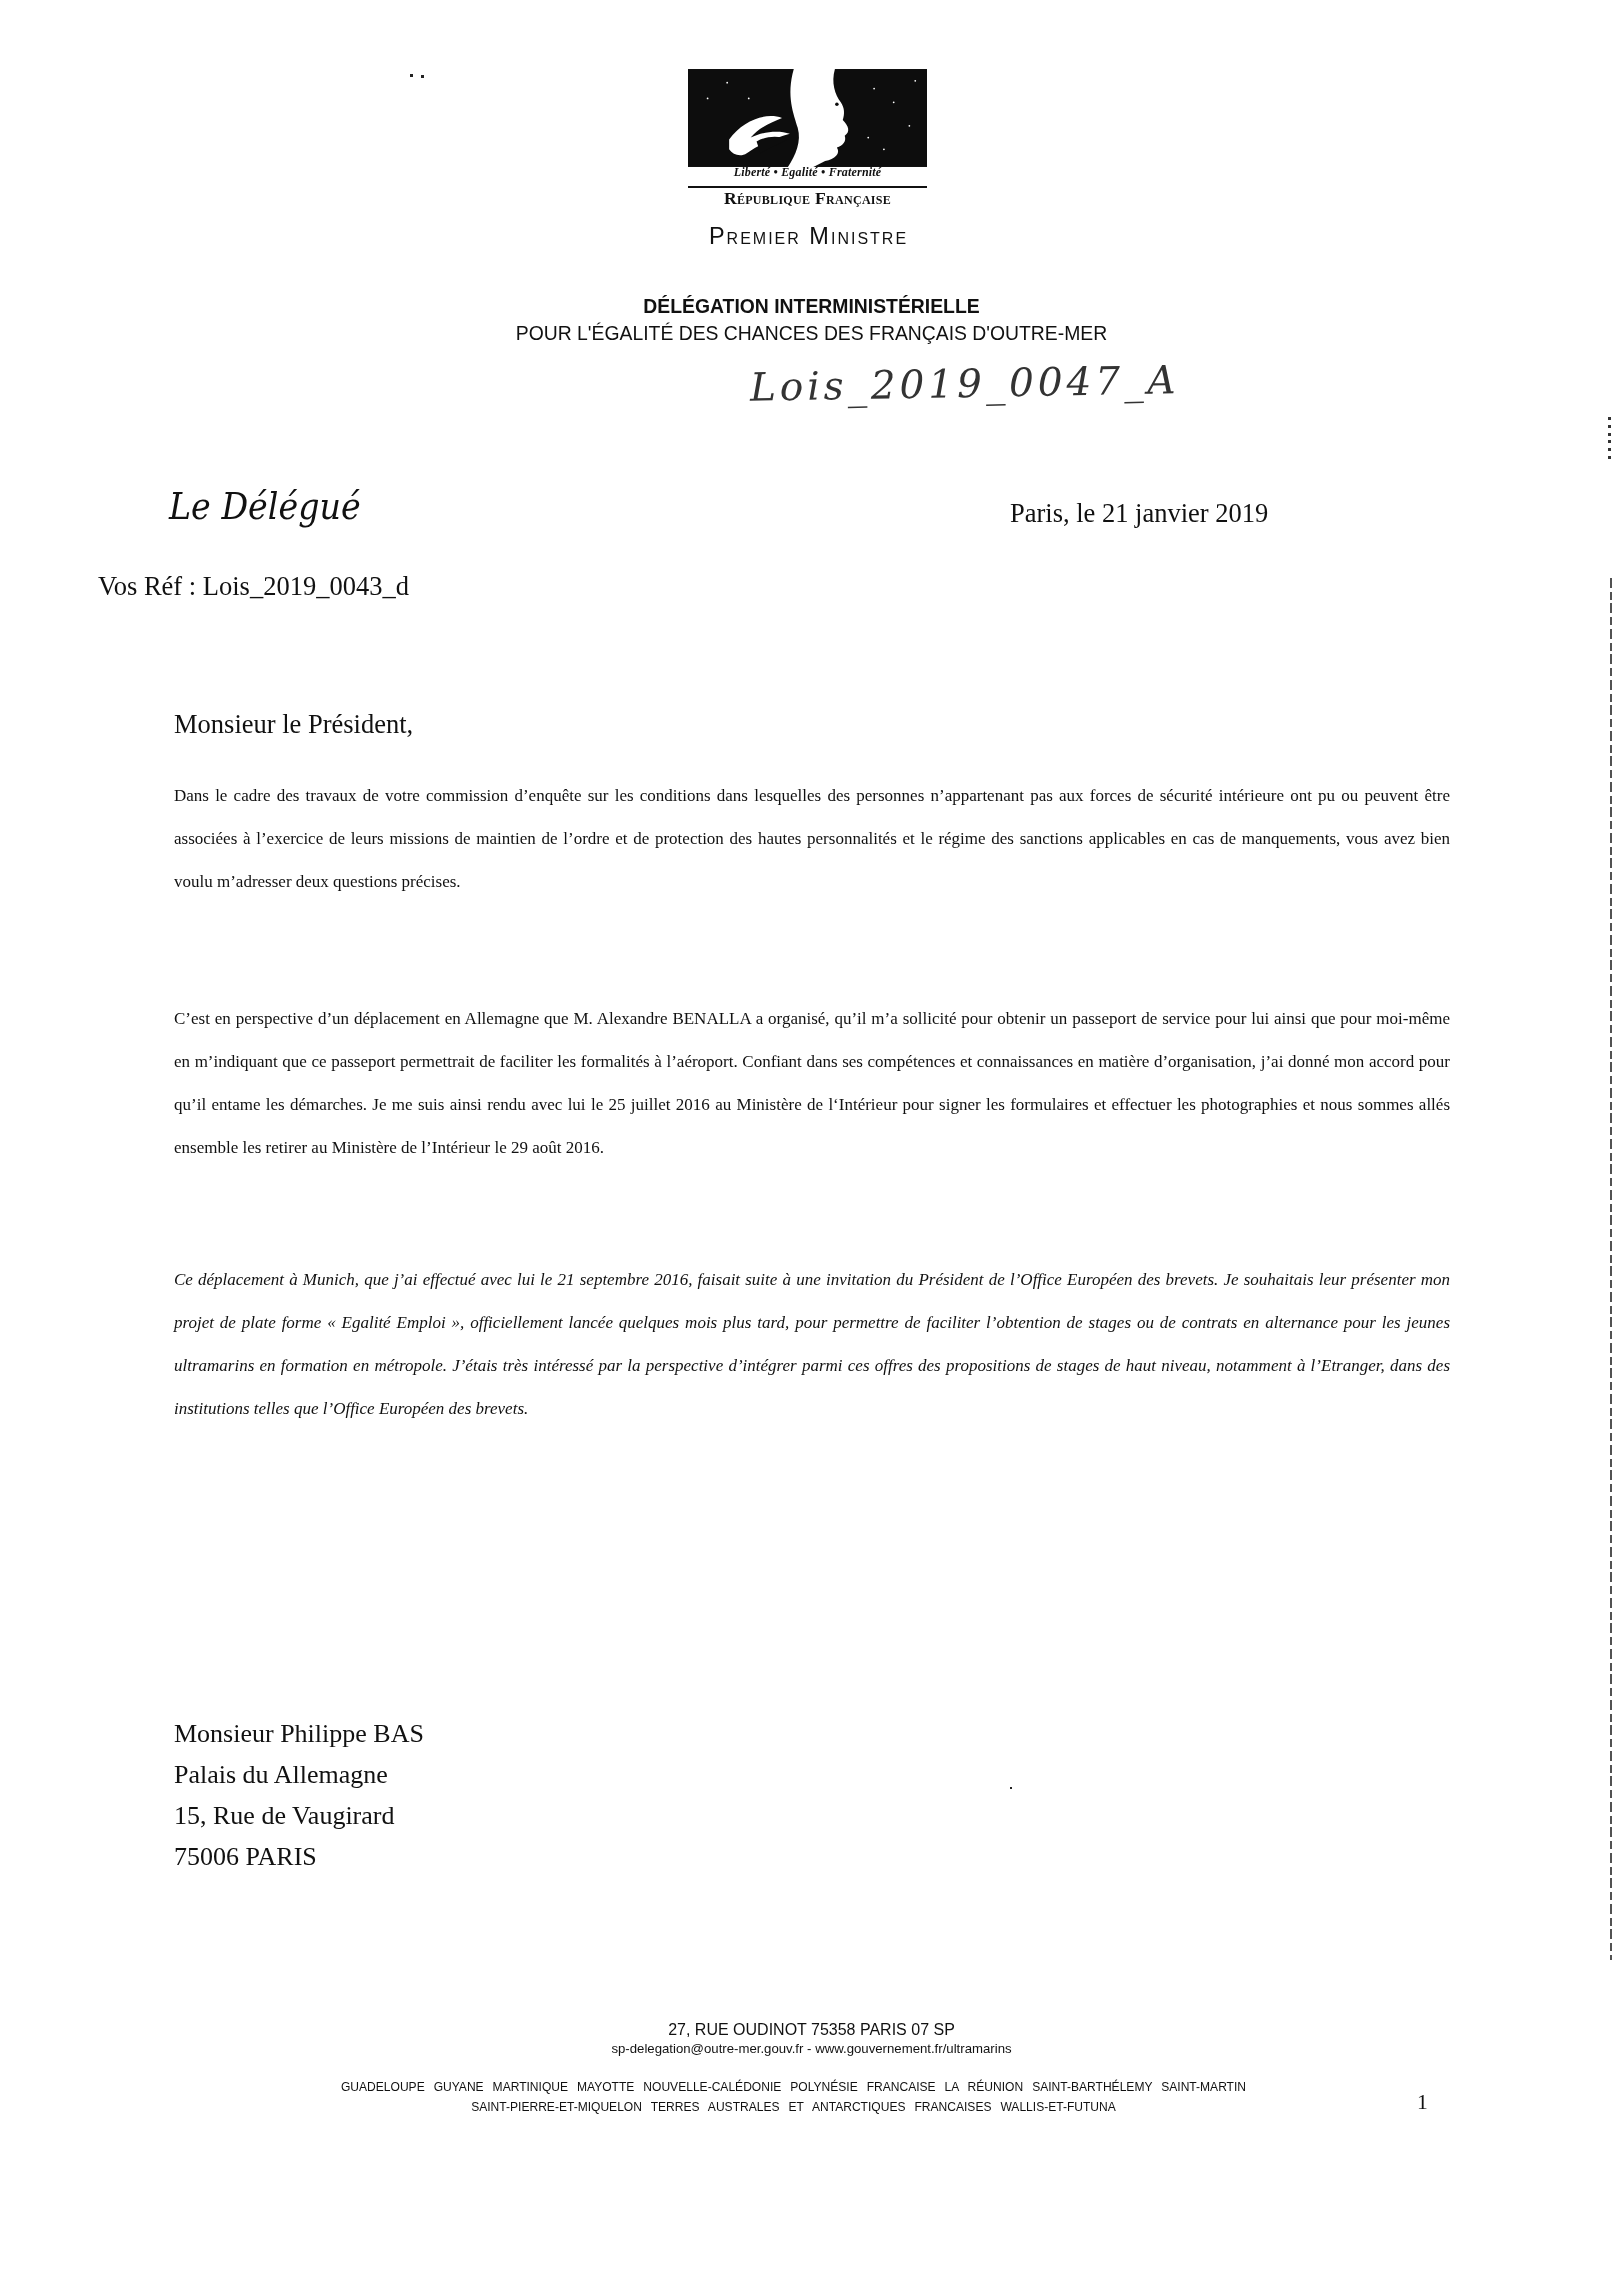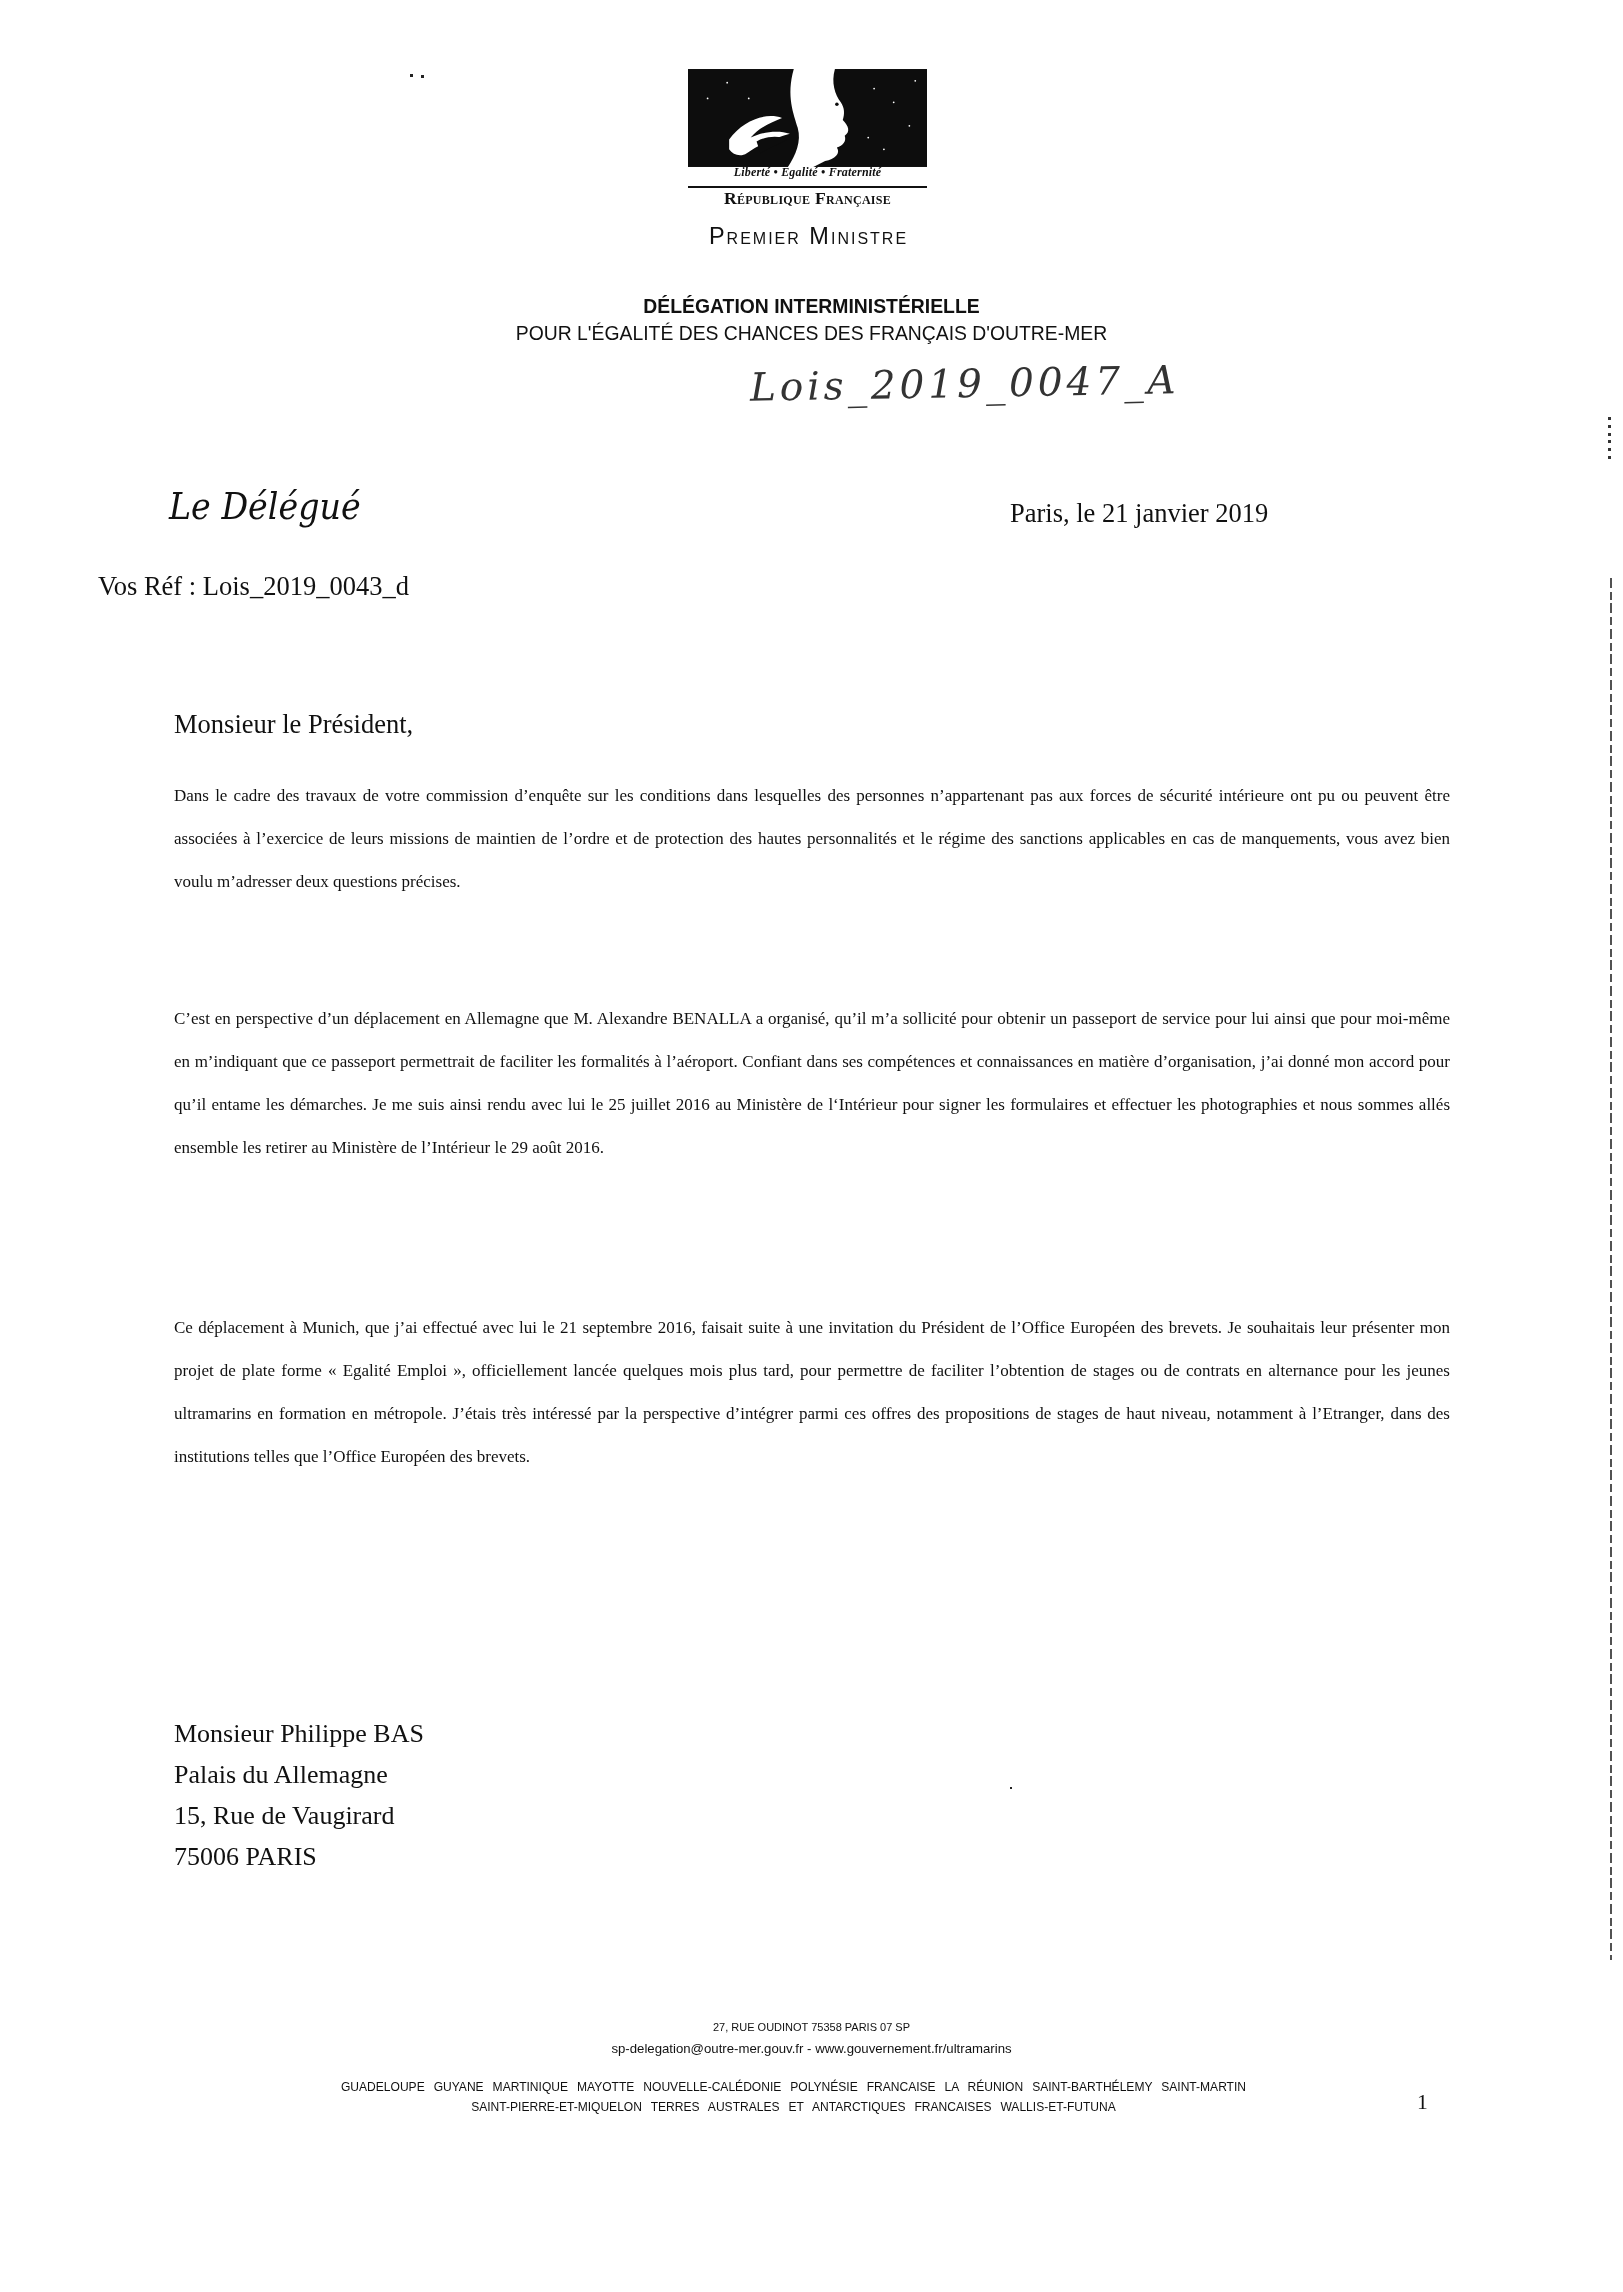--- a/index.html
+++ b/index.html
@@ -21,28 +21,28 @@
   
   #delegue { left: 169px; top: 485px; font-size: 37px; font-style: italic; font-family: "DejaVu Serif", serif; transform: scaleX(0.9); transform-origin: left; }
   #date { left: 1010px; top: 498px; font-size: 26.5px; }
   #vosref { left: 98px; top: 571px; font-size: 26.5px; }
 
   
   #salutation { left: 174px; top: 709px; font-size: 26.5px; }
   .para { left: 174px; width: 1276px; font-size: 17px; line-height: 43px; text-align: justify; }
   #p1 { top: 774px; }
   #p2 { top: 997px; }
-  #p3 { top: 1306px; }
+  #p3 { top: 1258px; font-style: italic; }
 
   
   #address { left: 174px; top: 1713px; font-size: 26px; line-height: 41px; }
   #address div { white-space: nowrap; }
 
   
-  #footer-addr { left: 294px; top: 2021px; width: 1035px; text-align: center; font-size: 11px; }
+  #footer-addr { left: 294px; top: 2021px; width: 1035px; text-align: center; font-size: 16px; }
   #footer-contact { left: 294px; top: 2041px; width: 1035px; text-align: center; font-size: 13.2px; }
   #footer-terr1 { left: 176px; top: 2080px; width: 1235px; text-align: center; font-size: 12.7px; word-spacing: 5.9px; transform: scaleX(0.95); }
   #footer-terr2 { left: 176px; top: 2100px; width: 1235px; text-align: center; font-size: 12.7px; word-spacing: 5.9px; transform: scaleX(0.95); }
   #pagenum { left: 1417px; top: 2090px; font-size: 21.6px; }
 
   
   .dot { width: 2.9px; height: 2.9px; background: #222; }
   #margin-line { left: 1610px; top: 578px; width: 2px; height: 1382px;
     background: repeating-linear-gradient(to bottom, #333 0px, #333 9.8px, transparent 9.8px, transparent 13.7px, #333 13.7px, #333 21.6px, transparent 21.6px, transparent 25.5px); opacity: 0.85; }
   #margin-ticks { left: 1608px; top: 417px; width: 2.9px; height: 44px;

